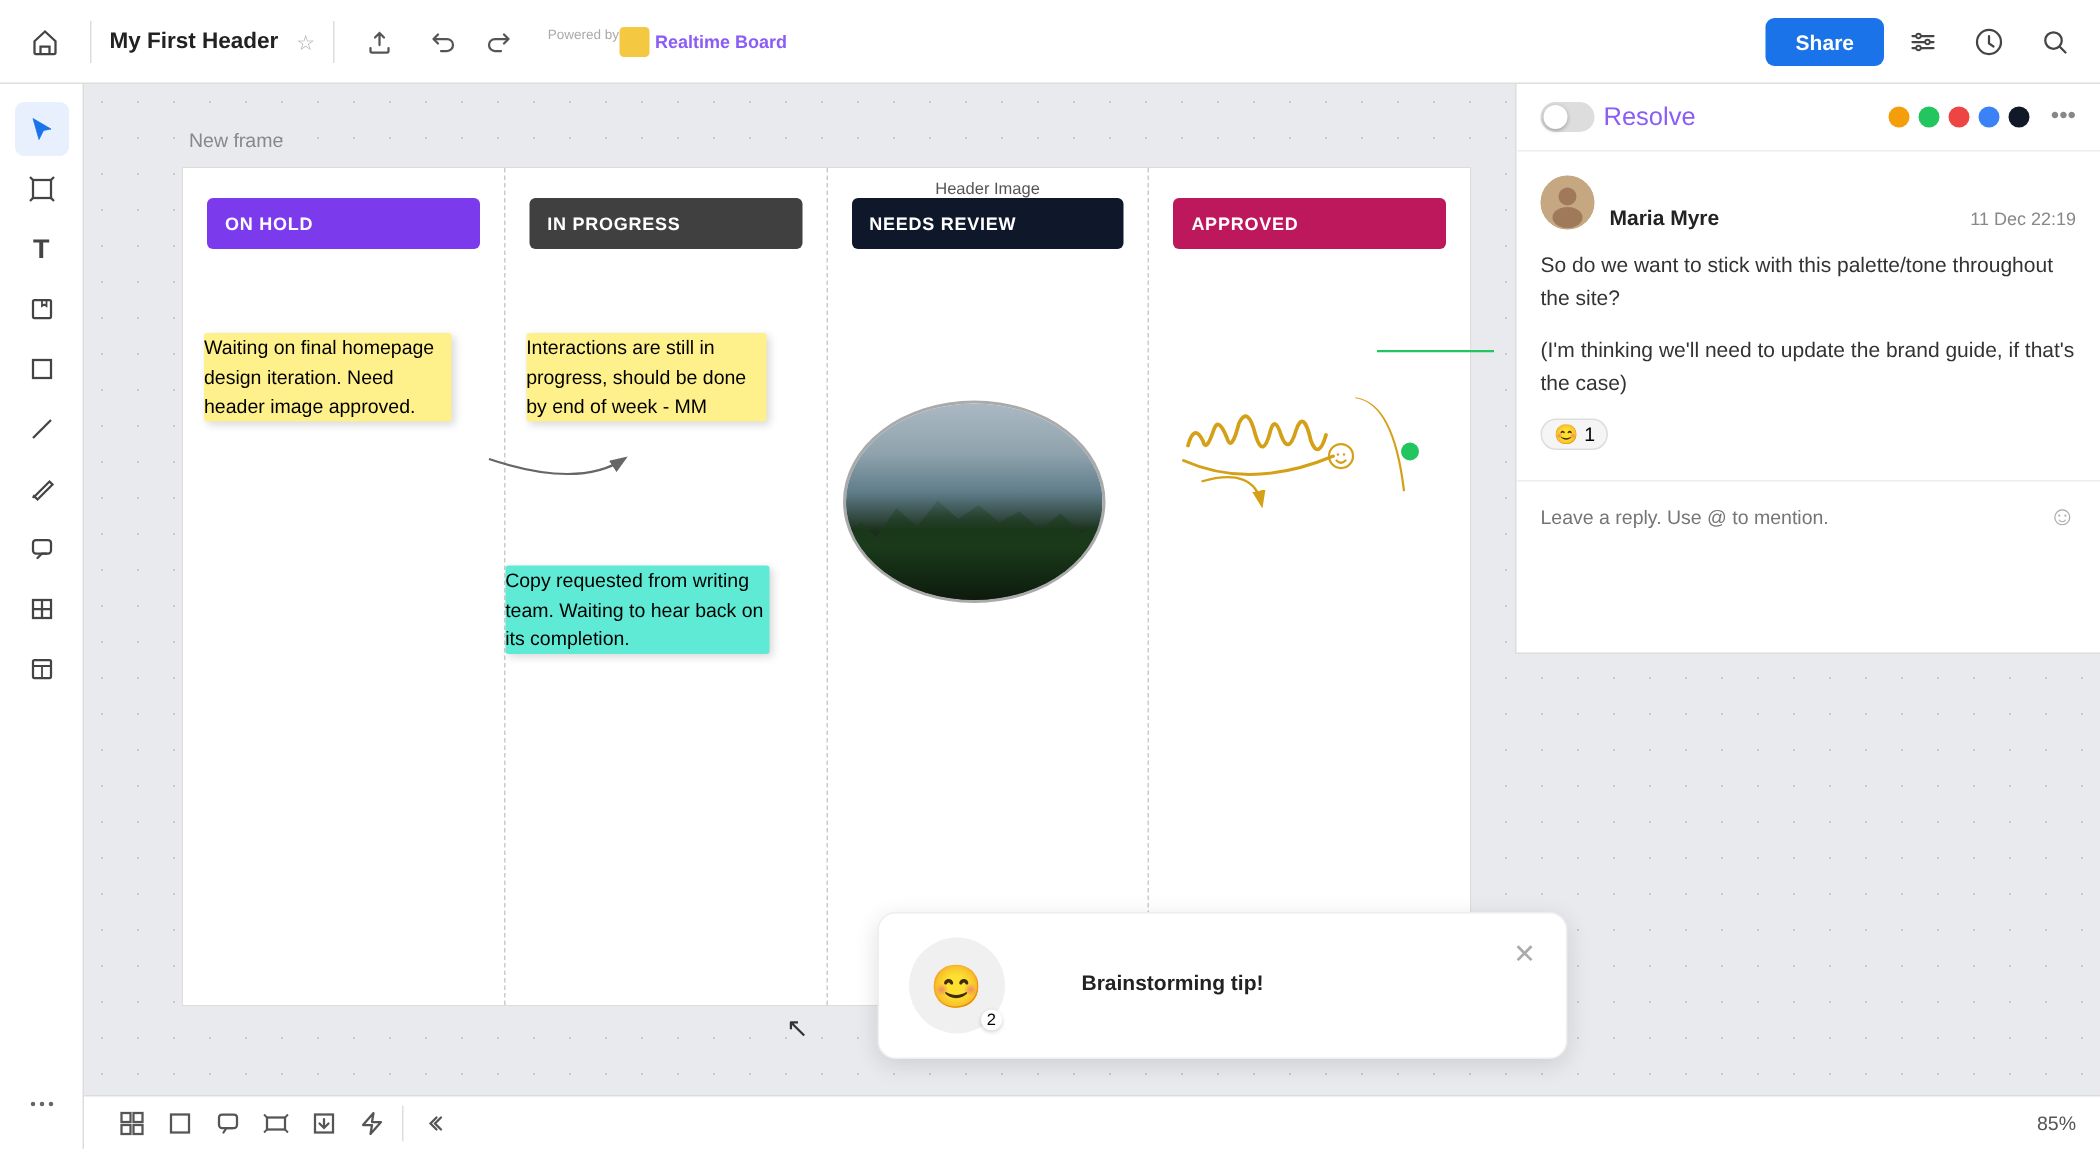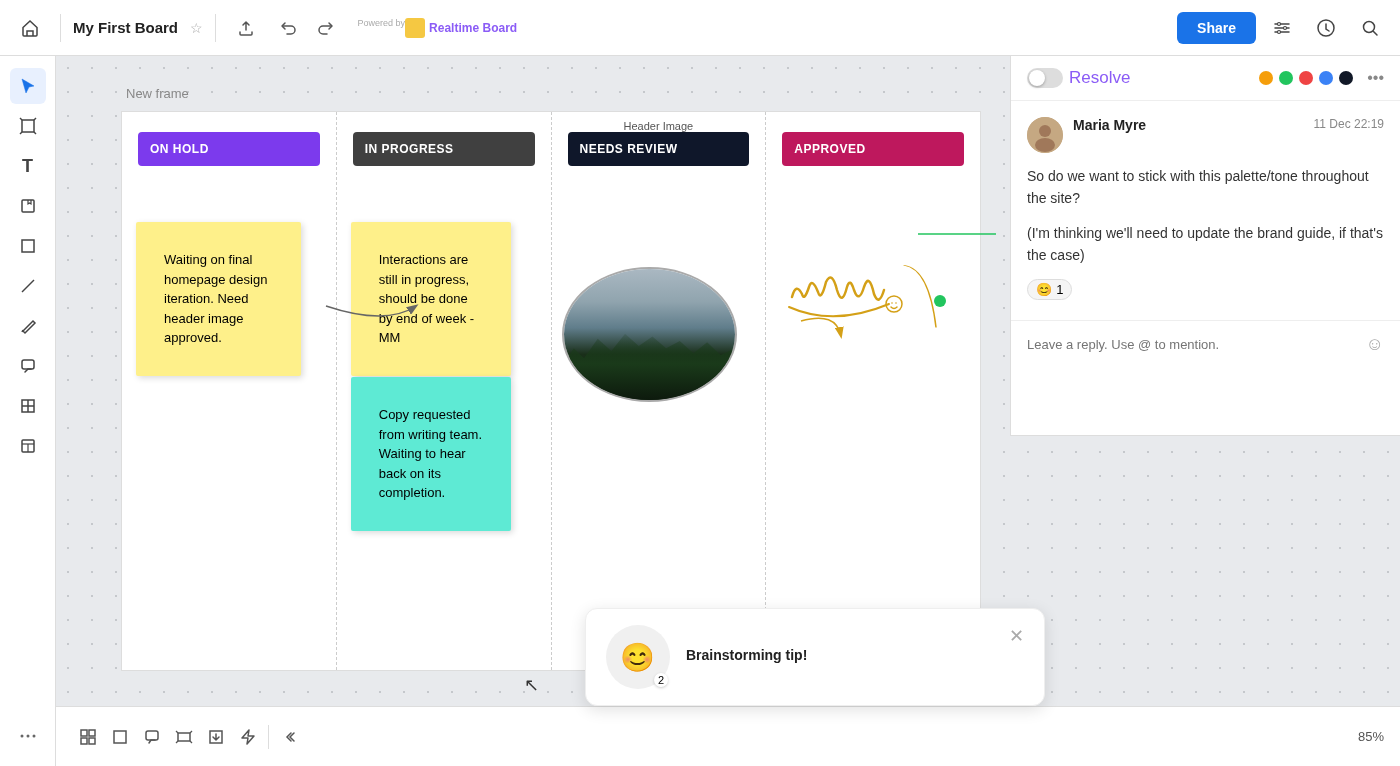--- a/index.html
+++ b/index.html
@@ -70,21 +70,21 @@
       margin: 20px 16px 16px; padding: 10px 12px; border-radius: 4px;
       text-align: left; font-size: 12px; font-weight: 700; color: #fff; letter-spacing: 0.5px;
     }
     .col-on-hold .kanban-header { background: #7c3aed; }
     .col-in-progress .kanban-header { background: #404040; }
     .col-needs-review .kanban-header { background: #0f172a; }
     .col-approved .kanban-header { background: #be185d; }
 
     
     .sticky {
-      position: absolute; padding: 28px; font-size: 13px; line-height: 1.5;
+      position: absolute; padding: 0; font-size: 13px; line-height: 1.5;
       border-radius: 2px; box-shadow: 2px 2px 6px rgba(0,0,0,0.15);
     }
     .sticky-yellow { background: #fef08a; }
     .sticky-teal { background: #5eead4; }
 
     
     #canvas-svg {
       position: absolute; top: 0; left: 0; width: 100%; height: 100%; pointer-events: none;
     }
     .needs-review-image-inner {
@@ -122,55 +122,55 @@
     }
     .toggle-knob {
       width: 16px; height: 16px; background: #fff; border-radius: 50%;
       position: absolute; top: 2px; left: 2px; box-shadow: 0 1px 3px rgba(0,0,0,0.3);
     }
     .resolve-text { font-size: 17px; color: #8b5cf6; }
     .color-dots { display: flex; gap: 6px; margin-left: auto; align-items: center; }
     .color-dot { width: 14px; height: 14px; border-radius: 50%; cursor: pointer; }
     .more-btn { background: none; border: none; cursor: pointer; color: #888; font-size: 16px; margin-left: 4px; }
     .comment-body { padding: 16px; }
-    .comment-user-row { display: flex; align-items: flex-start; gap: 10px; margin-bottom: 12px; }
+    .comment-user-row { display: flex; align-items: flex-end; gap: 10px; margin-bottom: 12px; }
     .user-avatar { width: 36px; height: 36px; border-radius: 50%; background: #c5a882; display: flex; align-items: center; justify-content: center; font-size: 14px; color: #fff; font-weight: 600; overflow: hidden; }
     .user-name { font-size: 14px; font-weight: 600; color: #222; }
     .comment-time { font-size: 12px; color: #888; margin-left: auto; }
     .comment-text { font-size: 14px; color: #333; line-height: 1.6; margin-bottom: 12px; }
     .comment-reaction { display: inline-flex; align-items: center; gap: 4px; background: #f5f5f5; border: 1px solid #ddd; border-radius: 12px; padding: 2px 8px; font-size: 13px; cursor: pointer; }
     .comment-reply-area { padding: 0 16px 16px; border-top: 1px solid #eee; padding-top: 12px; margin-top: 4px; }
     .reply-input { width: 100%; border: none; outline: none; font-size: 13px; color: #999; resize: none; height: 24px; }
     .reply-row { display: flex; align-items: center; }
     .emoji-btn { margin-left: auto; background: none; border: none; cursor: pointer; font-size: 18px; color: #aaa; }
 
     
     #bottom-toolbar {
-      position: absolute; bottom: 0; left: 56px; right: 0; height: 60px;
+      position: absolute; bottom: 0; left: 56px; right: 0; height: 36px;
       background: #fff; border-top: 1px solid #ddd;
       display: flex; align-items: center; padding: 2px 16px; gap: 0; z-index: 100;
     }
     .bottom-tool { width: 32px; height: 32px; display: flex; align-items: center; justify-content: center; cursor: pointer; border-radius: 6px; color: #555; font-size: 16px; }
     .bottom-divider { width: 1px; height: 24px; background: #ddd; margin: 0 4px; }
     .zoom-level { margin-left: auto; font-size: 13px; color: #555; font-weight: 500; }
 
     
     #tip-box {
       position: absolute; bottom: 60px; left: 50%; transform: translateX(-25%);
       width: 460px; background: #fff; border-radius: 12px; border: 1px solid #eee;
       box-shadow: 0 4px 16px rgba(0,0,0,0.12); display: flex; align-items: center; gap: 16px;
       padding: 16px 20px; z-index: 200;
     }
     .tip-icon-circle {
       width: 64px; height: 64px; border-radius: 50%; background: #f0f0f0;
       display: flex; align-items: center; justify-content: center; font-size: 28px; flex-shrink: 0;
       position: relative;
     }
     .tip-badge { position: absolute; bottom: 2px; right: 2px; background: #fff; border-radius: 10px; font-size: 11px; padding: 1px 4px; box-shadow: 0 1px 3px rgba(0,0,0,0.2); }
-    .tip-content { flex: 1; }
+    .tip-content { flex: 1; margin-left: 35px; }
     .tip-title { font-size: 14px; font-weight: 600; color: #222; margin-bottom: 4px; }
     .tip-desc { font-size: 13px; color: #666; }
     .tip-close { background: none; border: none; cursor: pointer; color: #aaa; font-size: 18px; align-self: flex-start; }
 
     
     .cursor-pointer {
       position: absolute; left: 470px; top: 618px;
       width: 14px; height: 14px; z-index: 300;
       font-size: 20px;
     }
@@ -184,21 +184,21 @@
 <body>
 
 <div id="topbar">
   <div class="topbar-home">
     <svg width="20" height="20" viewBox="0 0 20 20" fill="none">
       <path d="M3 9.5L10 3l7 6.5V17a1 1 0 01-1 1H4a1 1 0 01-1-1V9.5z" stroke="#444" stroke-width="1.5" fill="none"></path>
       <path d="M7 18v-5h6v5" stroke="#444" stroke-width="1.5" fill="none"></path>
     </svg>
   </div>
   <div class="topbar-divider"></div>
-  <span class="topbar-title">My First Board</span>
+  <span class="topbar-title">My First Header</span>
   <span class="topbar-star">☆</span>
   <div class="topbar-divider"></div>
   <div class="topbar-upload">
     <svg width="18" height="18" viewBox="0 0 18 18" fill="none">
       <path d="M9 11V3M6 6l3-3 3 3M3 13v2a1 1 0 001 1h10a1 1 0 001-1v-2" stroke="#555" stroke-width="1.5" stroke-linecap="round"></path>
     </svg>
   </div>
   <div class="topbar-undo-redo">
     <button>
       <svg width="18" height="18" viewBox="0 0 18 18" fill="none">
@@ -328,21 +328,21 @@
         <div class="sticky sticky-yellow" style="left:14px;top:110px;width:165px;">
           <span>Waiting on final homepage design iteration. Need header image approved.</span>
         </div>
       </div>
 
       <div class="kanban-col col-in-progress">
         <div class="kanban-header">IN PROGRESS</div>
         <div class="sticky sticky-yellow" style="left:14px;top:110px;width:160px;">
           <span>Interactions are still in progress, should be done by end of week - MM</span>
         </div>
-        <div class="sticky sticky-teal" style="left:14px;top:265px;width:160px;">
+        <div class="sticky sticky-teal" style="left:0;top:265px;width:176px;">
           <span>Copy requested from writing team. Waiting to hear back on its completion.</span>
         </div>
       </div>
 
       <div class="kanban-col col-needs-review">
         <div class="kanban-header">NEEDS REVIEW</div>
 
         <div style="position:absolute;left:10px;top:155px;width:175px;height:135px;border-radius:50%;overflow:hidden;border:2px solid #aaa;">
           <div class="needs-review-image-inner">
             <div class="needs-review-trees"></div>

